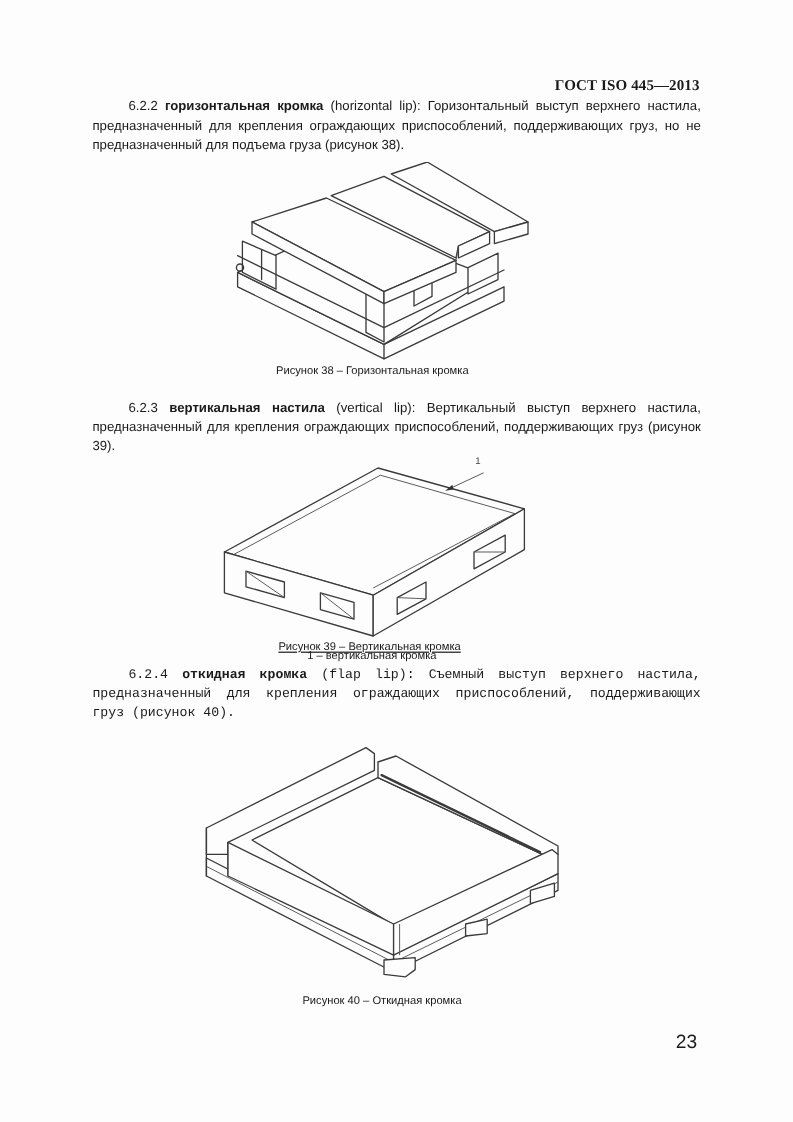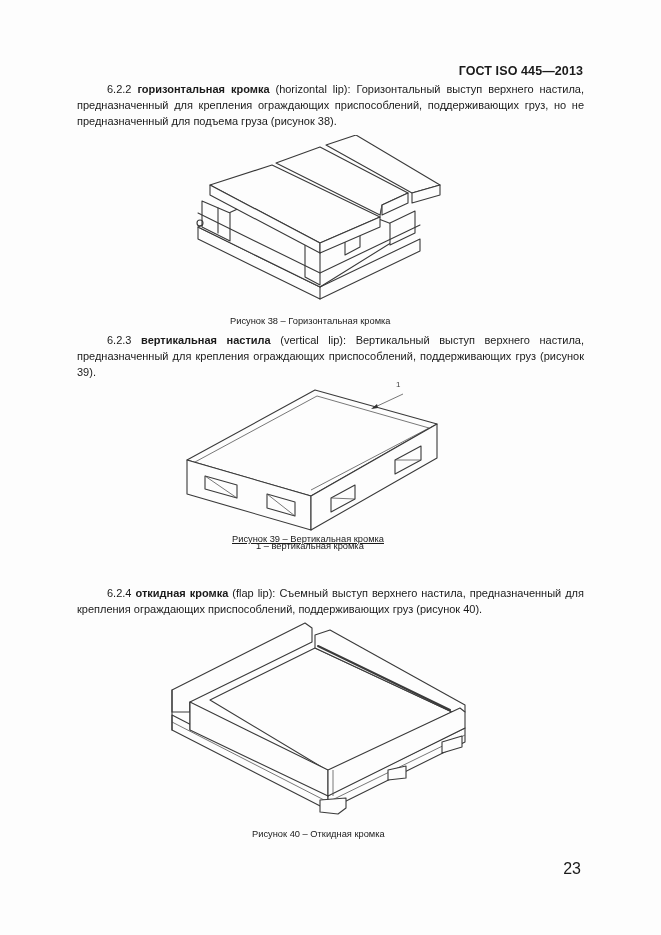--- a/index.html
+++ b/index.html
@@ -15,20 +15,21 @@
       font-family: "Liberation Sans", sans-serif;
       color: #1a1a1a;
     }
     .header-std {
       position: absolute;
       top: 64px;
       right: 78px;
       font-weight: bold;
       font-size: 12.5px;
       letter-spacing: 0.1px;
+      font-family: Liberation Serif, serif;
     }
     .para {
       position: absolute;
       left: 77px;
       width: 507px;
       font-size: 11px;
       line-height: 16.2px;
       text-align: justify;
       text-align-last: left;
     }
@@ -101,21 +102,21 @@
 
       <path class="face" d="M86 28 L130 12 L218 58 L192 70 L190 80 Z"></path>
       <path class="face" d="M192 70 L218 58 L218 68 L192 80 Z"></path>
 
       <path class="face" d="M136 10 L166 0 L250 50 L222 58 Z"></path>
       <path class="face" d="M222 58 L250 50 L250 60 L222 68 Z"></path>
       <path class="thin" d="M190 82 L192 70"></path>
       <circle cx="10" cy="88" r="3" class="ln"></circle>
     </svg>
   </div>
-  <div class="caption" style="left:230px; top:316px;">Рисунок  38 – Горизонтальная кромка</div>
+  <div class="caption" style="left:230px; top:304px;">Рисунок  38 – Горизонтальная кромка</div>
 
   <div class="para" style="top:332px;">
     <span class="indent"></span><span>6.2.3</span>
     <b>вертикальная настила</b>
     <span>(vertical lip):</span>
     <span>Вертикальный выступ верхнего настила, предназначенный для крепления ограждающих приспособлений, поддерживающих груз (рисунок 39).</span>
   </div>
 
   <div class="figure" style="left:185px; top:378px; width:260px; height:160px;">
     <svg width="260" height="160" viewBox="0 0 260 160">
@@ -139,21 +140,21 @@
       <path class="thin" d="M210 82 L236 82"></path>
 
       <path class="thin" d="M188 30 L218 16"></path>
       <path d="M186 31 L192 26 L193 30 Z" fill="#333"></path>
     </svg>
     <span class="callout" style="left:211px; top:2px;">1</span>
   </div>
   <div class="caption" style="left:256px; top:541px;text-align:center;">1 –  вертикальная кромка</div>
   <div class="caption" style="left:232px; top:534px;text-decoration:underline;">Рисунок  39 – Вертикальная кромка</div>
 
-  <div class="para" style="top:585px;">
+  <div class="para" style="top:555px;font-family:Liberation Mono, monospace;">
     <span class="indent"></span><span>6.2.4</span>
     <b>откидная кромка</b>
     <span>(flap lip):</span>
     <span>Съемный выступ верхнего настила, предназначенный для крепления ограждающих приспособлений, поддерживающих груз (рисунок 40).</span>
   </div>
 
   <div class="figure" style="left:170px; top:620px; width:300px; height:195px;">
     <svg width="300" height="195" viewBox="0 0 300 195">
 
       <path class="face" d="M2 95 L158 175 L158 190 L2 110 Z"></path>

